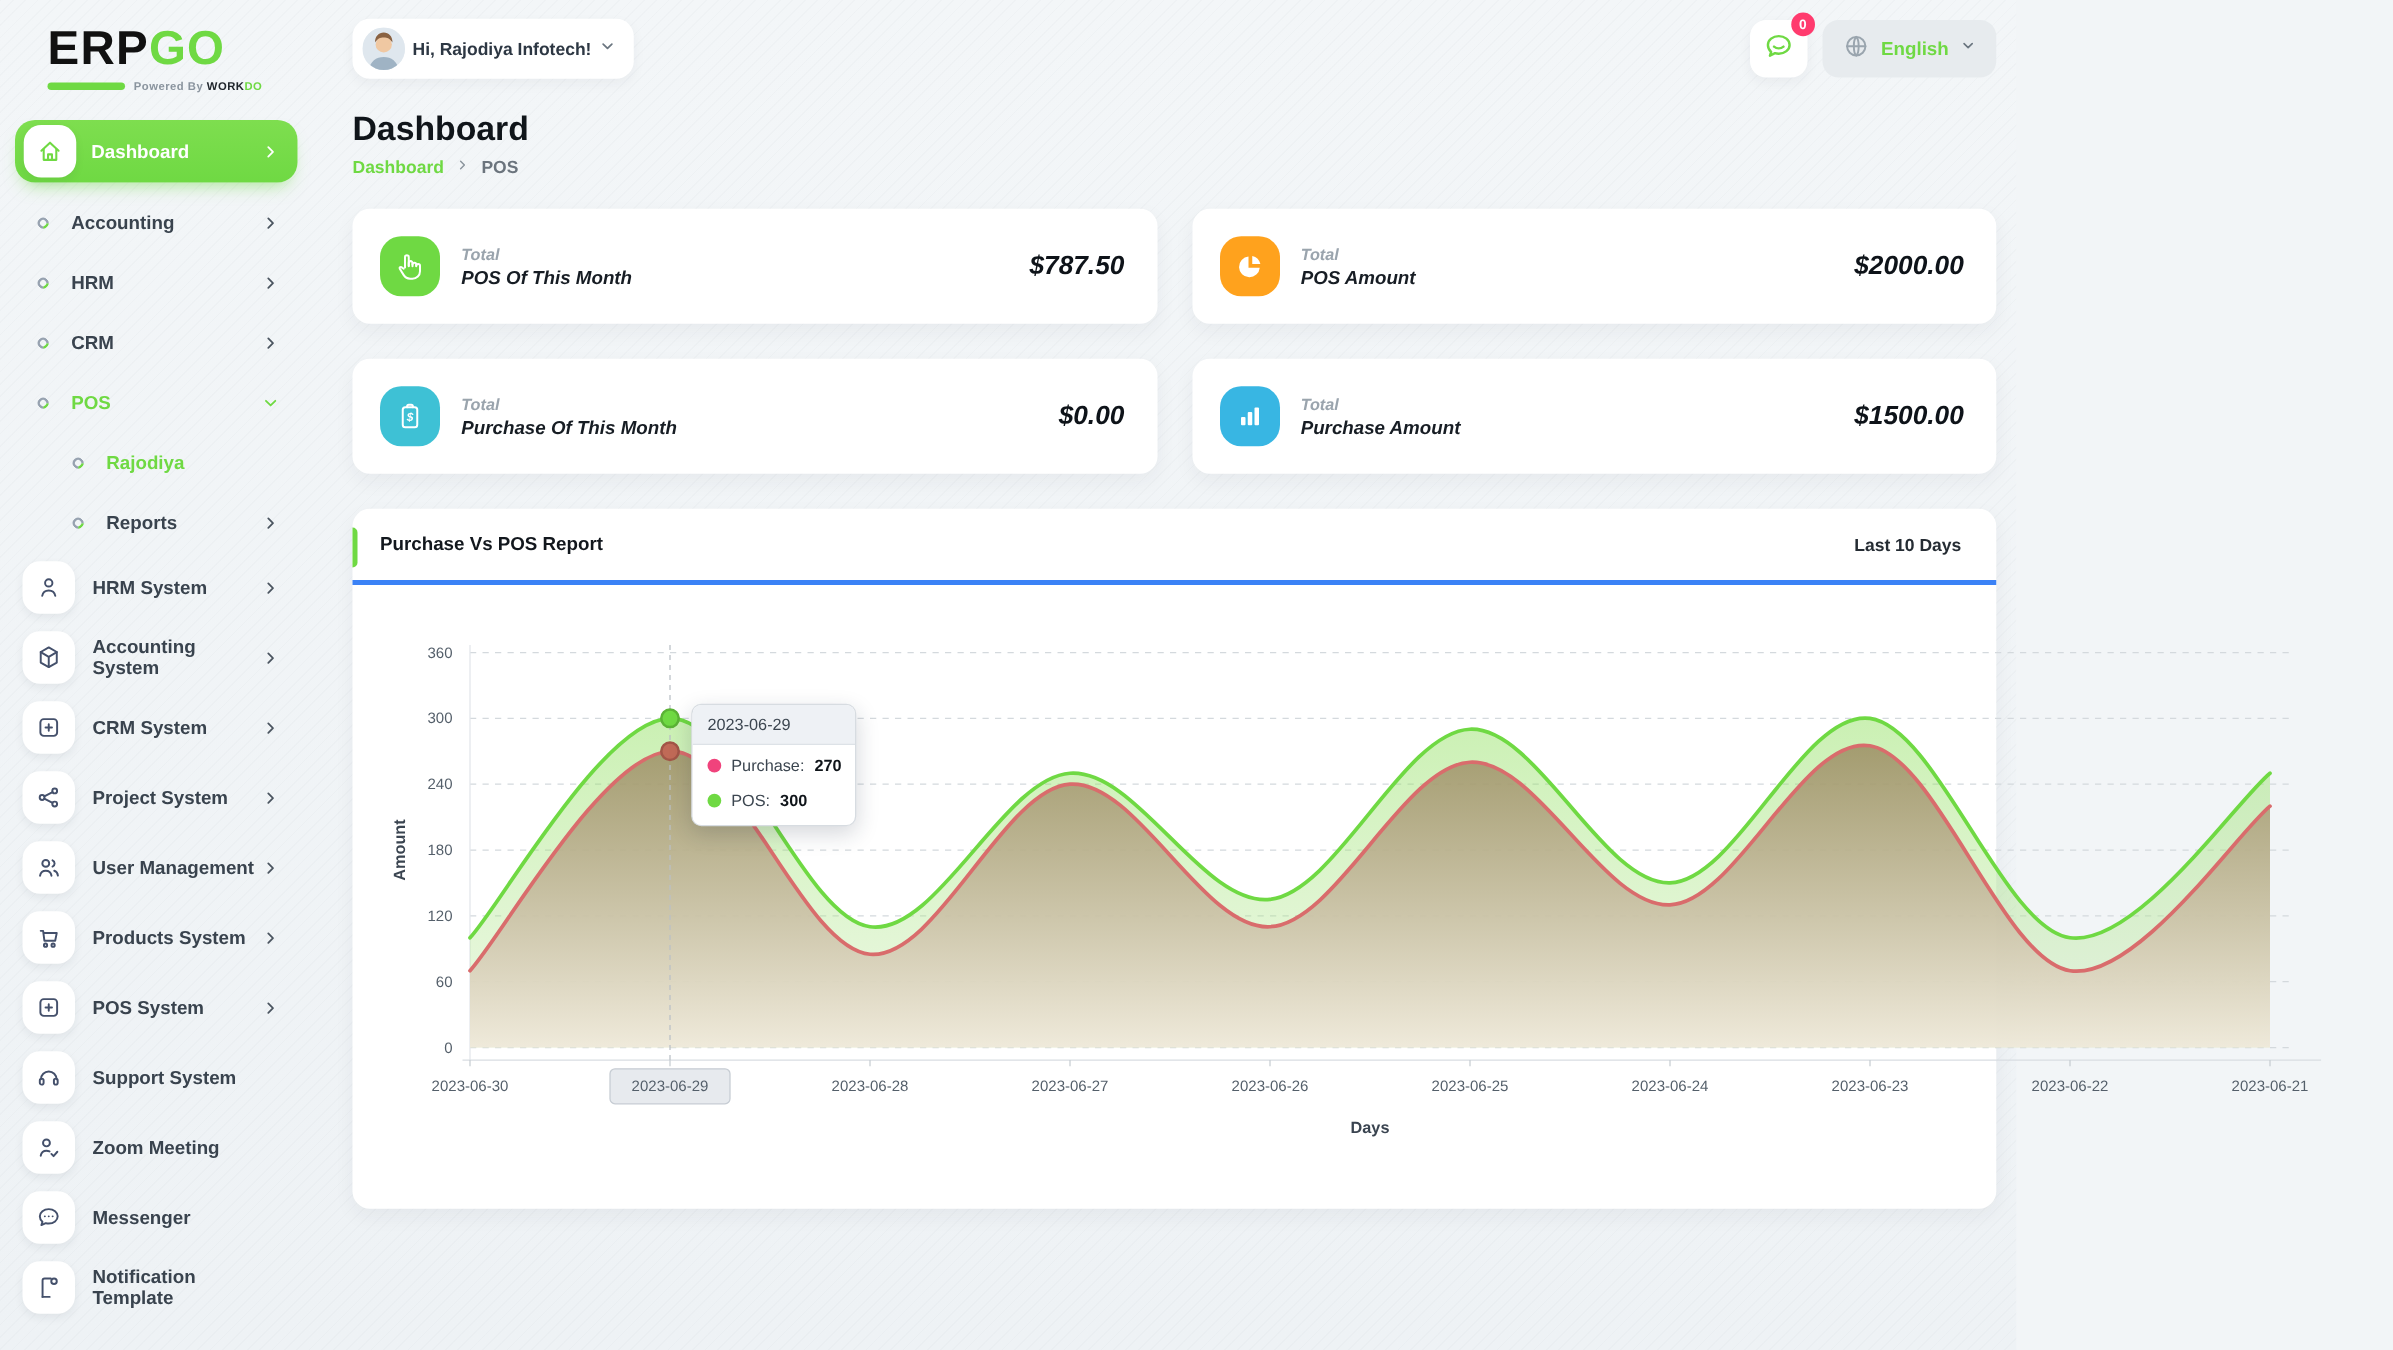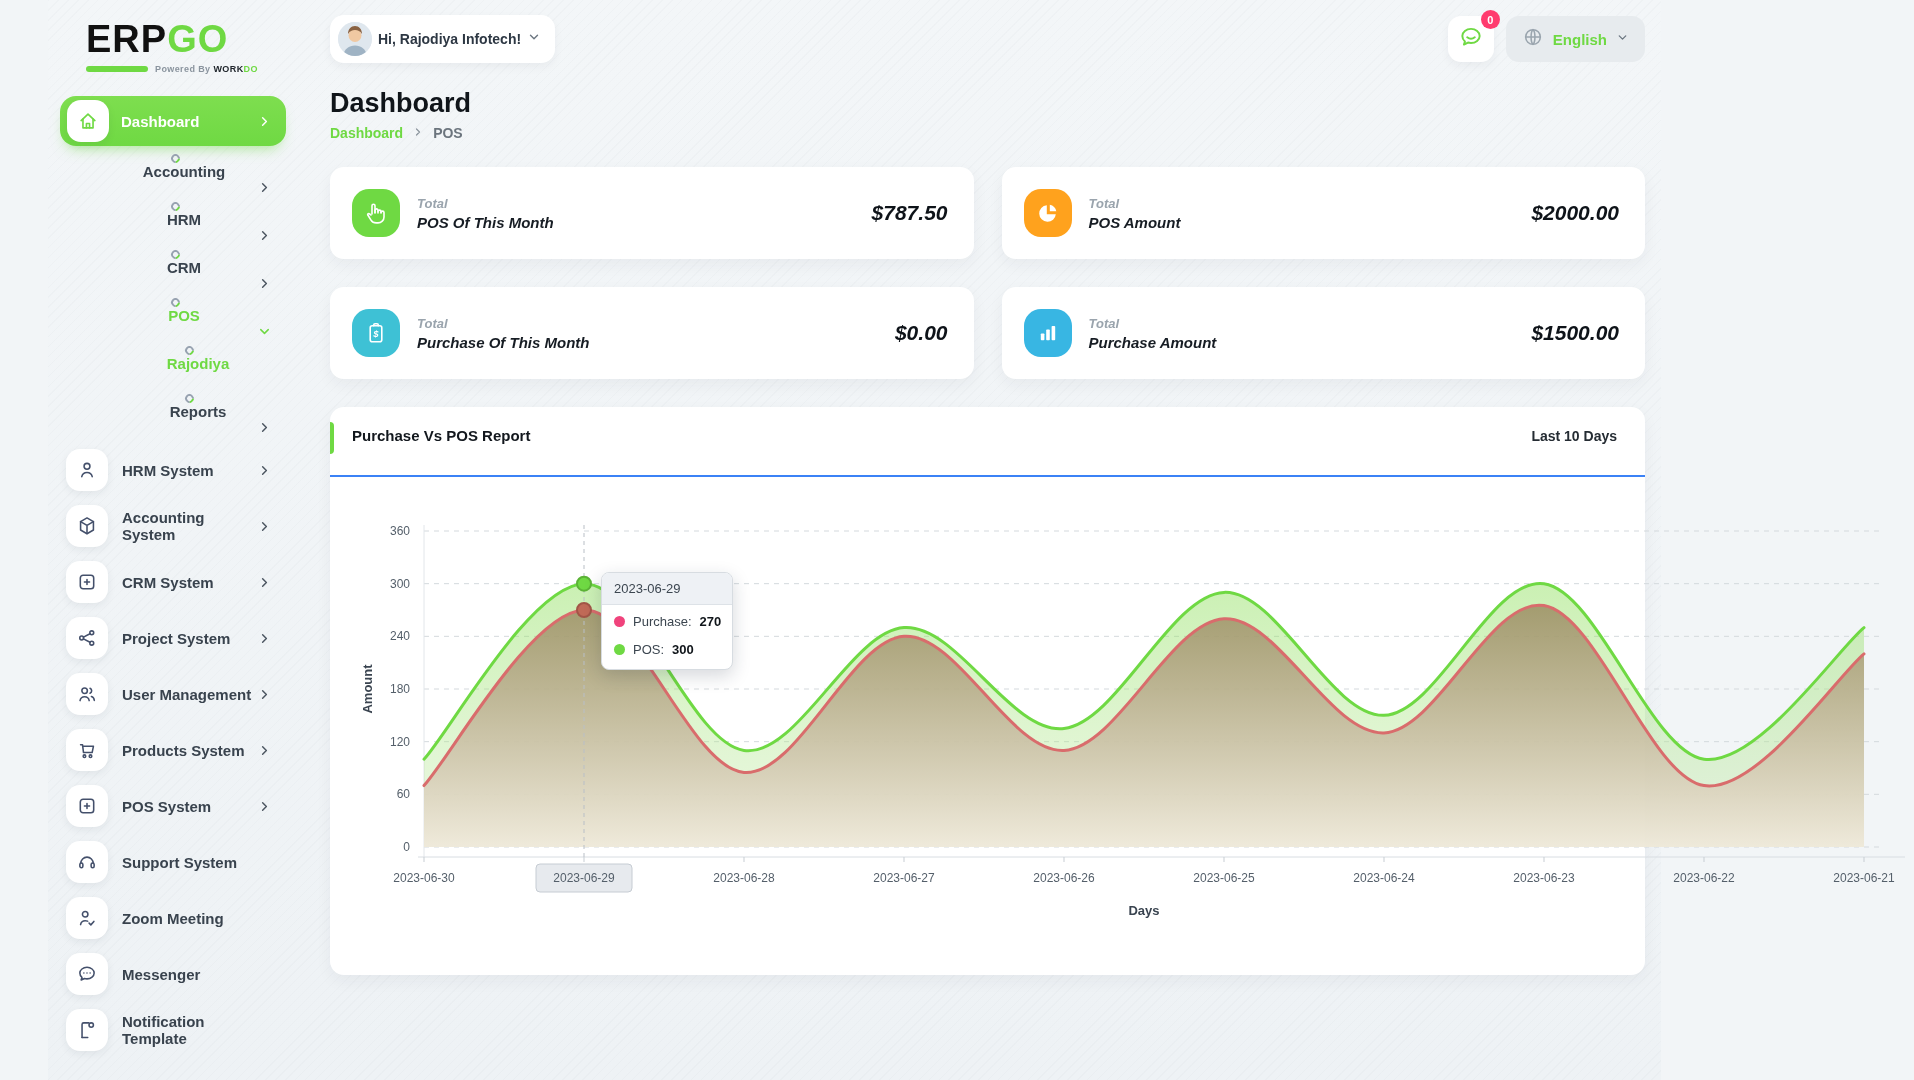--- a/index.html
+++ b/index.html
@@ -7,42 +7,41 @@
   body {
     font-family:"Liberation Sans","DejaVu Sans",sans-serif;
     background:#f2f5f7;
     color:#141a1f;
   }
   .app {
     width:1613px; height:1080px; position:relative; display:flex;
     background:
       repeating-linear-gradient(135deg, rgba(120,130,140,0.035) 0 1px, transparent 1px 7px),
       linear-gradient(#f3f6f8,#eef2f5);
-    margin-left: 48px;
   }
   
   .sidebar { width:250px; flex:0 0 250px; height:100%; padding:14px 10px 0 10px; }
   .logo-wrap { padding:6px 0 4px 28px; cursor:pointer; }
   .logo-text { font-size:38px; font-weight:800; letter-spacing:1px; line-height:1; }
   .logo-text .lg1 { color:#111; }
   .logo-text .lg2 { color:#6fd943; }
   .logo-sub { display:flex; align-items:center; gap:7px; margin-top:6px; }
   .logo-bar { width:62px; height:6px; border-radius:4px; background:#6fd943; }
   .powered { font-size:9px; letter-spacing:.4px; color:#8a949e; font-weight:600; }
   .powered b.dark { color:#20262c; } .powered b.grn { color:#6fd943; }
   nav { margin-top:18px; }
   .nav-pill {
     height:50px; margin:0 2px 8px 2px; border-radius:16px; display:flex; align-items:center;
     background:linear-gradient(180deg,#7ede4f,#6fd943); color:#fff; padding:0 14px 0 7px;
     box-shadow:0 8px 14px -6px rgba(111,217,67,.55); cursor:pointer;
   }
   .nav-pill .tile { background:#fff; color:#6fd943; }
   .nav-pill .lbl { color:#fff; font-weight:700; font-size:15px; margin-left:12px; }
   .nav-pill .chev { margin-left:auto; color:#fff; }
-  .nav-row { height:48px; display:flex; align-items:center; padding:0 16px 0 20px; cursor:pointer;flex-direction:column; }
+  .nav-row { height:48px; display:flex; align-items:center; padding:0 16px 0 20px; cursor:pointer; }
   .nav-row .lbl { font-size:15px; font-weight:600; color:#39434e; margin-left:18px; }
   .nav-row.hl .lbl { color:#6fd943; font-weight:700; }
   .nav-row .chev { margin-left:auto; color:#4b5560; }
   .nav-row.hl .chev { color:#6fd943; }
   .nav-row.sub { padding-left:48px; }
   .dot { width:9px; height:9px; border-radius:50%; border:2.5px solid #97a2b0; border-bottom-color:#6fd943; transform:rotate(-45deg); flex:0 0 9px; }
   .nav-tile-row { height:56px; display:flex; align-items:center; padding:0 16px 0 8px; cursor:pointer; }
   .nav-tile-row .lbl { font-size:15px; font-weight:600; color:#39434e; margin-left:14px; }
   .nav-tile-row .chev { margin-left:auto; color:#4b5560; }
   .tile {
@@ -76,21 +75,21 @@
   
   .stats-grid { display:grid; grid-template-columns:1fr 1fr; column-gap:28px; row-gap:28px; margin-top:26px;font-style:italic; }
   .stat-card { background:#fff; border-radius:14px; height:92px; display:flex; align-items:center; padding:0 26px 0 22px; box-shadow:0 6px 16px rgba(30,40,60,.05); }
   .stat-ic { width:48px; height:48px; border-radius:17px; display:flex; align-items:center; justify-content:center; color:#fff; flex:0 0 48px; }
   .stat-txt { margin-left:17px; }
   .stat-label { font-size:13px; color:#9aa4ad; font-weight:600; }
   .stat-title { font-size:15px; color:#171d24; font-weight:700; margin-top:3px; }
   .stat-value { margin-left:auto; font-size:21px; font-weight:700; color:#0e1319; }
   
   .chart-card { background:#fff; border-radius:14px; margin-top:28px; box-shadow:0 6px 16px rgba(30,40,60,.05); position:relative; }
-  .chart-head { display:flex; align-items:center; padding:20px 28px 31px 22px; border-bottom:2px solid #3b82f6; position:relative; }
+  .chart-head { display:flex; align-items:center; padding:20px 28px 20px 22px; border-bottom:4px solid #3b82f6; position:relative; }
   .chart-accent { position:absolute; left:0; top:15px; width:4px; height:32px; background:#6fd943; border-radius:0 4px 4px 0; }
   .chart-title { font-size:15px; font-weight:700; color:#12171d; }
   .chart-range { margin-left:auto; font-size:14px; font-weight:700; color:#252c33; }
   .chart-body { padding:18px 22px 14px 22px; position:relative; }
   .chart-wrap { position:relative; }
   svg text { font-family:"Liberation Sans","DejaVu Sans",sans-serif; }
   
   .tooltip {
     position:absolute; width:132px; background:#fff; border:1px solid #d7dce1; border-radius:8px;
     box-shadow:0 6px 18px rgba(30,40,60,.18); z-index:5; overflow:hidden; font-size:13px;

